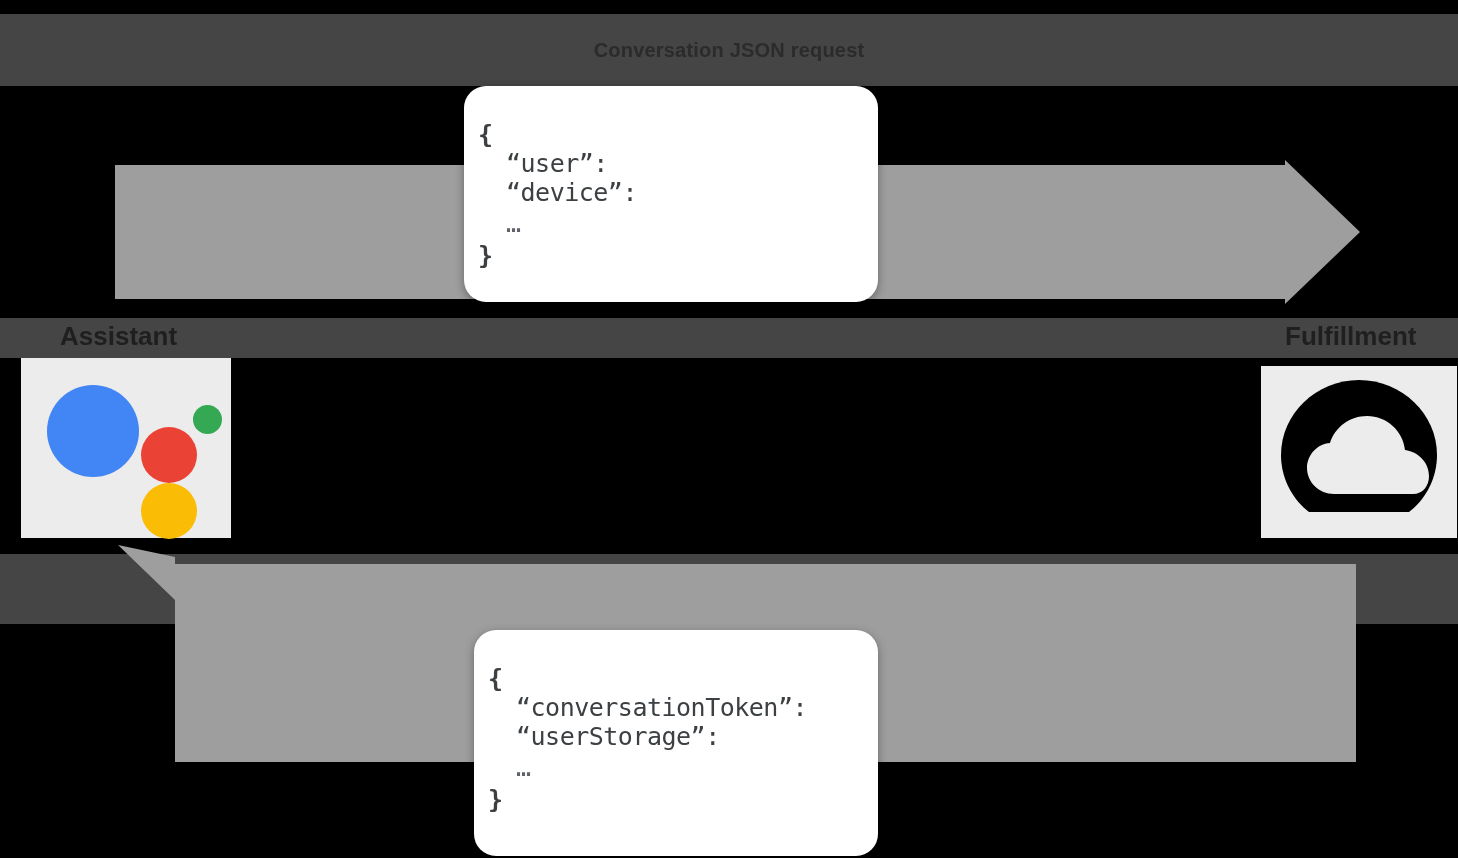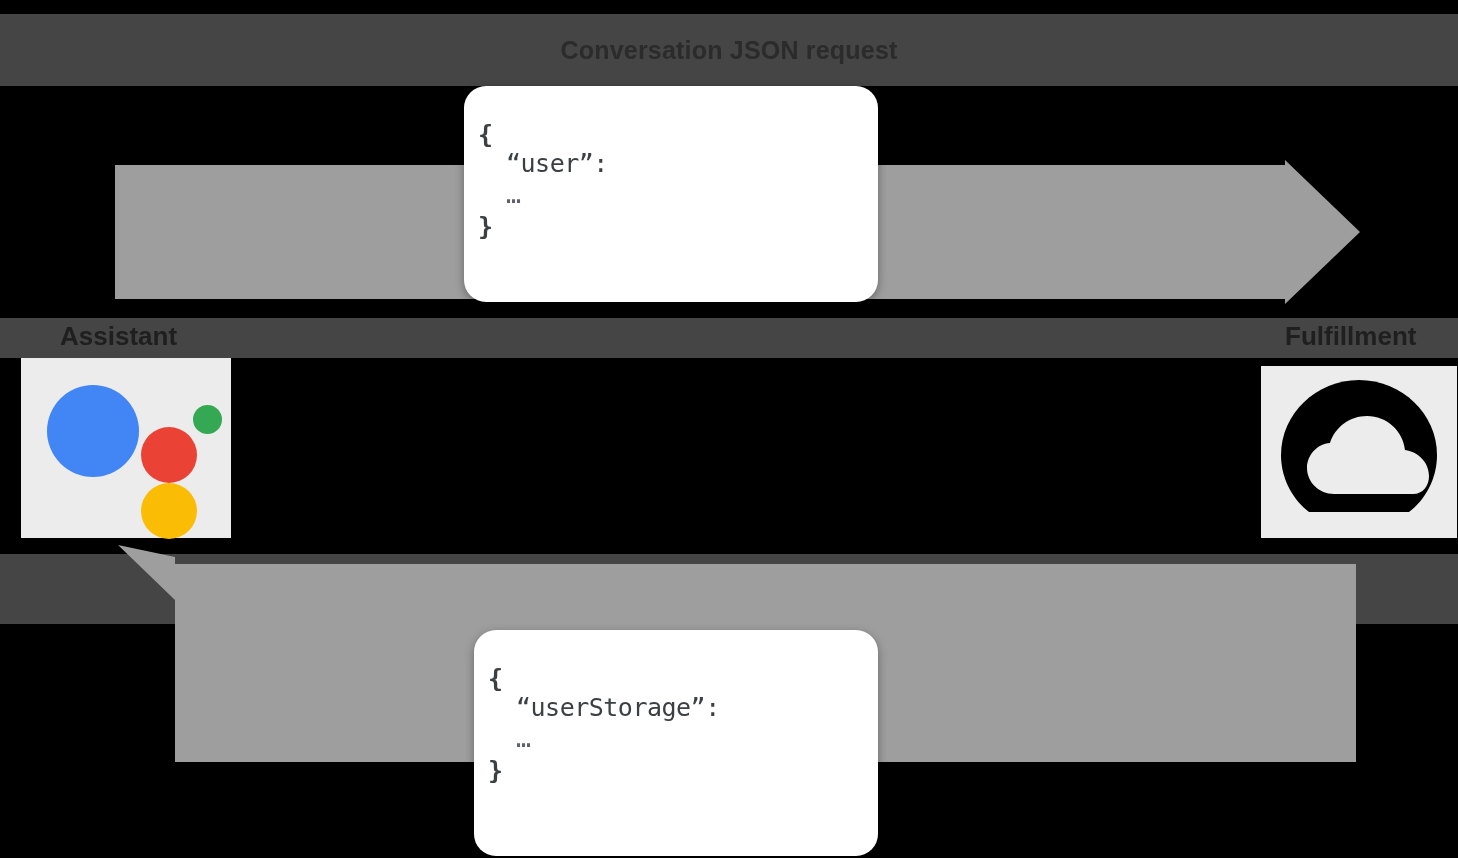--- a/index.html
+++ b/index.html
@@ -14,21 +14,21 @@
   
   .band{
     position:absolute;left:0;width:1458px;background:#454545;
     display:flex;flex-direction:column;align-items:center;justify-content:center;
   }
   .band-top{top:14px;height:72px;}
   .band-mid{top:318px;height:40px;}
   .band-bot{top:554px;height:70px;}
 
   .band-line1{
-    color:#2b2b2b;font-size:25px;font-weight:700;letter-spacing:.2px;
+    color:#2b2b2b;font-size:20px;font-weight:700;letter-spacing:.2px;
     line-height:32px;white-space:nowrap;
   }
   .band-line2{
     color:#2d2d2d;font-size:23px;font-weight:400;letter-spacing:.2px;
     line-height:30px;white-space:nowrap;
   }
 
   
   .mid-label{
     position:absolute;top:318px;height:36px;display:flex;align-items:center;
@@ -131,27 +131,29 @@
   <div class="arrow" style="left:0px;top:540px;">
     <svg width="1458" height="230" viewBox="0 0 1458 230" aria-hidden="true">
       <path d="M1356,24 L175,24 L175,17 L118,5 L175,60 L175,222 L1356,222 Z" fill="#9e9e9e"></path>
     </svg>
   </div>
 
   <div class="card card-top">
     <div class="card-inner">
       <div class="code-line plain">{</div>
       <div class="code-line indent">“user”:</div>
+      <div class="code-line indent">“device”:</div>
       <div class="code-line ellipsis">…</div>
       <div class="code-line plain">}</div>
     </div>
   </div>
 
   <div class="card card-bot">
     <div class="card-inner">
       <div class="code-line plain">{</div>
+      <div class="code-line indent">“conversationToken”:</div>
       <div class="code-line indent">“userStorage”:</div>
       <div class="code-line ellipsis">…</div>
       <div class="code-line plain">}</div>
     </div>
   </div>
 
 </div>
 
 </body></html>

